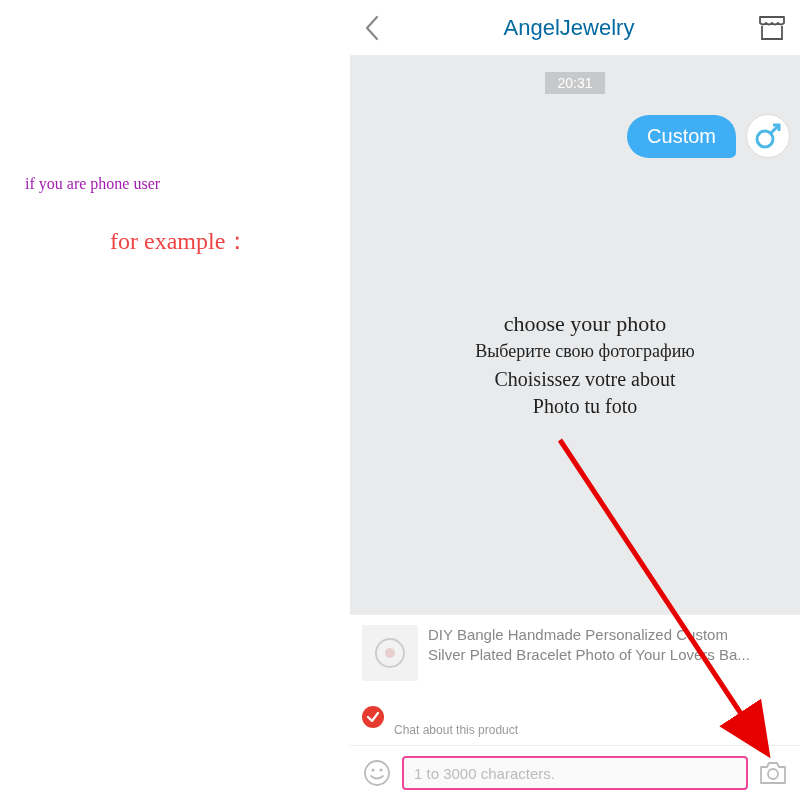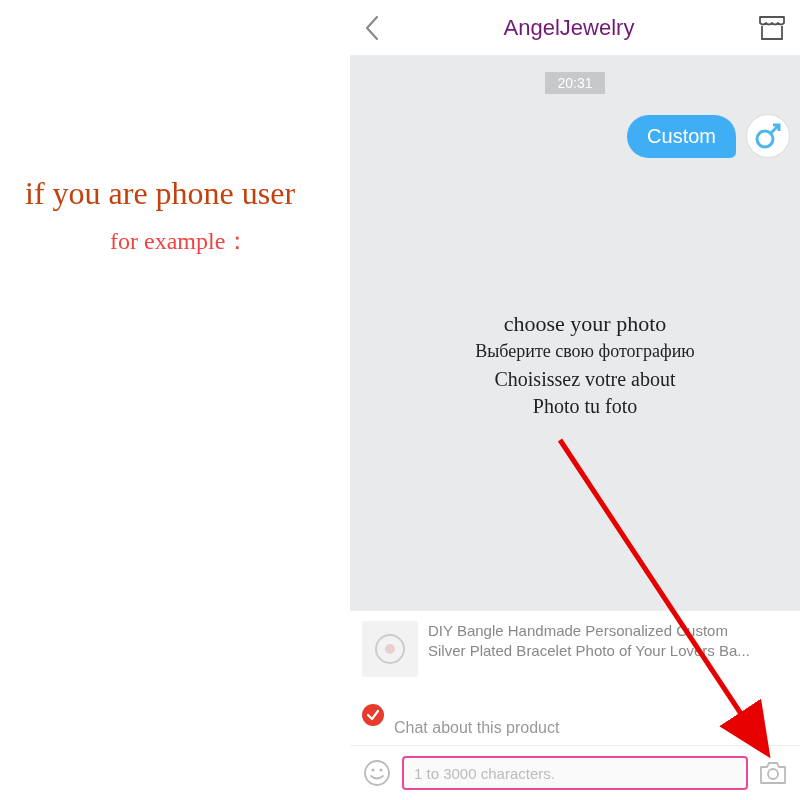--- a/index.html
+++ b/index.html
@@ -10,22 +10,22 @@
     font-family: -apple-system, "Helvetica Neue", Arial, sans-serif;
     position: relative;
     overflow: hidden;
   }
 
   
   .annot1 {
     position: absolute;
     left: 25px;
     top: 175px;
-    color: #c2410c;
-    font-size: 32px;
+    color: #a21caf;
+    font-size: 16px;
     font-family: Georgia, "Times New Roman", serif;
   }
   .annot2 {
     position: absolute;
     left: 110px;
     top: 225px;
     color: #ef4444;
     font-size: 24px;
     font-family: Georgia, "Times New Roman", serif;
   }
@@ -47,21 +47,21 @@
     height: 56px;
     display: flex;
     align-items: center;
     justify-content: space-between;
     padding: 0 14px;
     border-bottom: 1px solid #eee;
   }
   .back-icon svg { display: block; }
   .header-title {
     font-size: 22px;
-    color: #701a75;
+    color: #0369a1;
     font-weight: 400;
     text-align: right;
   }
   .store-icon svg { display: block; }
 
   
   .chat-area {
     background: #e9eaec;
     flex: 1;
     position: relative;
@@ -169,21 +169,21 @@
     background: #e63b2e;
     color: #fff;
     display: flex;
     align-items: center;
     justify-content: center;
     flex-shrink:0;
   }
   .check-circle svg { display:block; }
   .chat-about-label {
     color: #999;
-    font-size: 16px;
+    font-size: 12px;
     margin-top: 26px;
   }
 
   
   .input-row {
     display: flex;
     align-items: center;
     gap: 10px;
     padding: 10px 12px;
     background: #fff;

